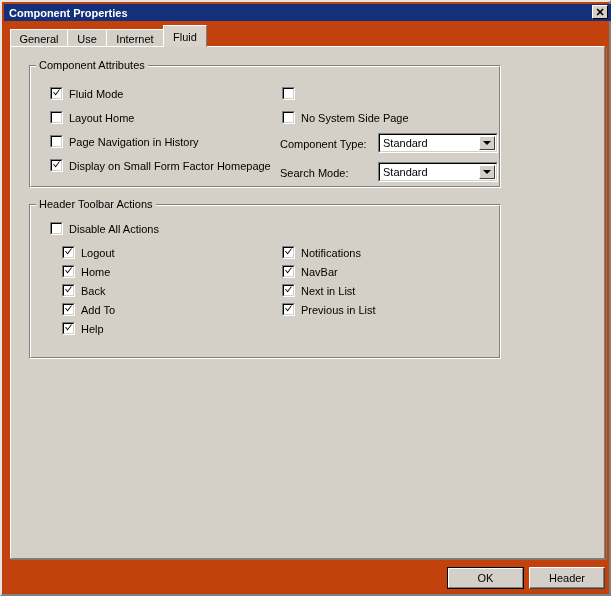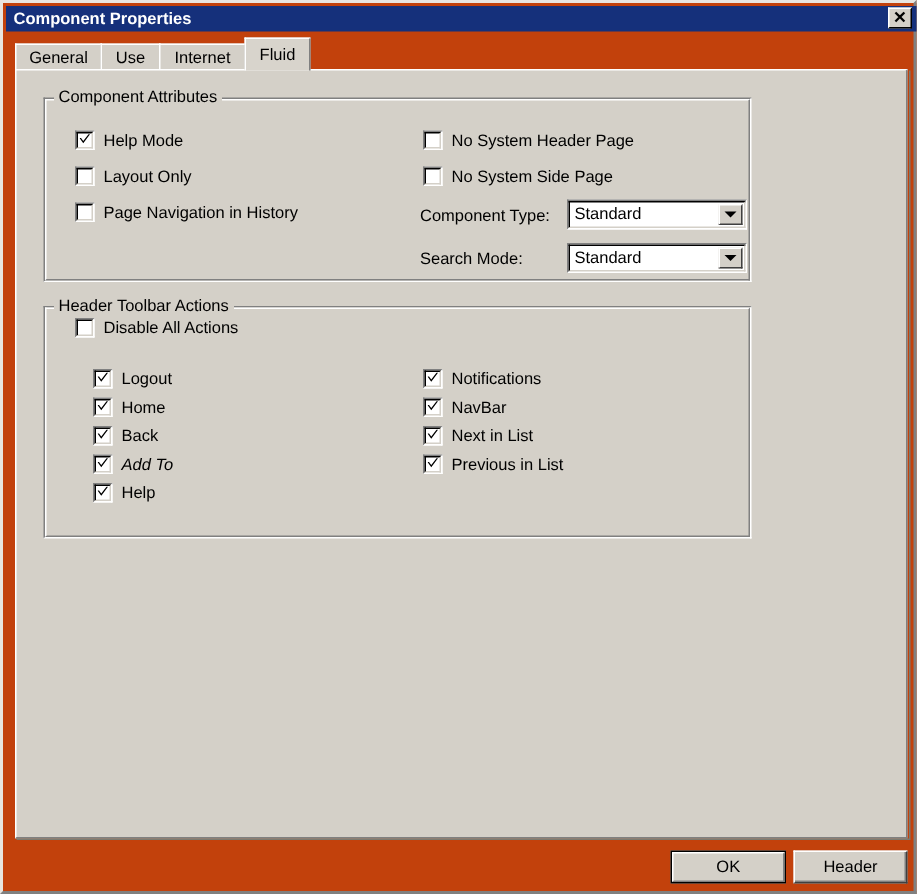--- a/index.html
+++ b/index.html
@@ -330,43 +330,50 @@
     <div class="groupbox" style="left:18px; top:18px; width:472px; height:123px;">
       <div class="groupbox-inner"></div>
       <span class="groupbox-title">Component Attributes</span>
 
       <div class="chk" style="left:20px; top:21px;">
         <span class="chk-box checked">
           <svg class="tick" viewBox="0 0 7 7">
             <path d="M0 3 L1 3 L2.5 5 L6 0.5 L7 0.5 L2.5 6.5 Z" fill="#000"></path>
           </svg>
         </span>
-        <span class="chk-label">Help Mode</span>
+        <span class="chk-label">Fluid Mode</span>
       </div>
 
       <div class="chk" style="left:20px; top:45px;">
         <span class="chk-box">
           
         </span>
-        <span class="chk-label">Layout Only</span>
+        <span class="chk-label">Layout Home</span>
       </div>
 
       <div class="chk" style="left:20px; top:69px;">
         <span class="chk-box">
           
         </span>
         <span class="chk-label">Page Navigation in History</span>
       </div>
 
+      <div class="chk" style="left:20px; top:93px;">
+        <span class="chk-box checked">
+          <svg class="tick" viewBox="0 0 7 7">
+            <path d="M0 3 L1 3 L2.5 5 L6 0.5 L7 0.5 L2.5 6.5 Z" fill="#000"></path>
+          </svg>
+        </span>
+        <span class="chk-label">Display on Small Form Factor Homepage</span>
+      </div>
 
       <div class="chk" style="left:252px; top:21px;">
         <span class="chk-box">
           
         </span>
-        <span class="chk-label">No System Header Page</span>
       </div>
 
       <div class="chk" style="left:252px; top:45px;">
         <span class="chk-box">
           
         </span>
         <span class="chk-label">No System Side Page</span>
       </div>
 
       <span class="field-label" style="left:250px; top:72px;">Component Type:</span>
@@ -387,21 +394,21 @@
         <div class="combo-arrow">
           <span class="tri"></span>
         </div>
       </div>
     </div>
 
     <div class="groupbox" style="left:18px; top:157px; width:472px; height:155px;">
       <div class="groupbox-inner"></div>
       <span class="groupbox-title">Header Toolbar Actions</span>
 
-      <div class="chk" style="left:20px; top:7px;">
+      <div class="chk" style="left:20px; top:17px;">
         <span class="chk-box">
           
         </span>
         <span class="chk-label">Disable All Actions</span>
       </div>
 
       <div class="chk" style="left:32px; top:41px;">
         <span class="chk-box checked">
           <svg class="tick" viewBox="0 0 7 7">
             <path d="M0 3 L1 3 L2.5 5 L6 0.5 L7 0.5 L2.5 6.5 Z" fill="#000"></path>
@@ -418,21 +425,21 @@
         <span class="chk-label">Home</span>
       </div>
       <div class="chk" style="left:32px; top:79px;">
         <span class="chk-box checked">
           <svg class="tick" viewBox="0 0 7 7">
             <path d="M0 3 L1 3 L2.5 5 L6 0.5 L7 0.5 L2.5 6.5 Z" fill="#000"></path>
           </svg>
         </span>
         <span class="chk-label">Back</span>
       </div>
-      <div class="chk" style="left:32px; top:98px;font-style:italic;">
+      <div class="chk" style="left:32px; top:98px;">
         <span class="chk-box checked">
           <svg class="tick" viewBox="0 0 7 7">
             <path d="M0 3 L1 3 L2.5 5 L6 0.5 L7 0.5 L2.5 6.5 Z" fill="#000"></path>
           </svg>
         </span>
         <span class="chk-label">Add To</span>
       </div>
       <div class="chk" style="left:32px; top:117px;">
         <span class="chk-box checked">
           <svg class="tick" viewBox="0 0 7 7">

